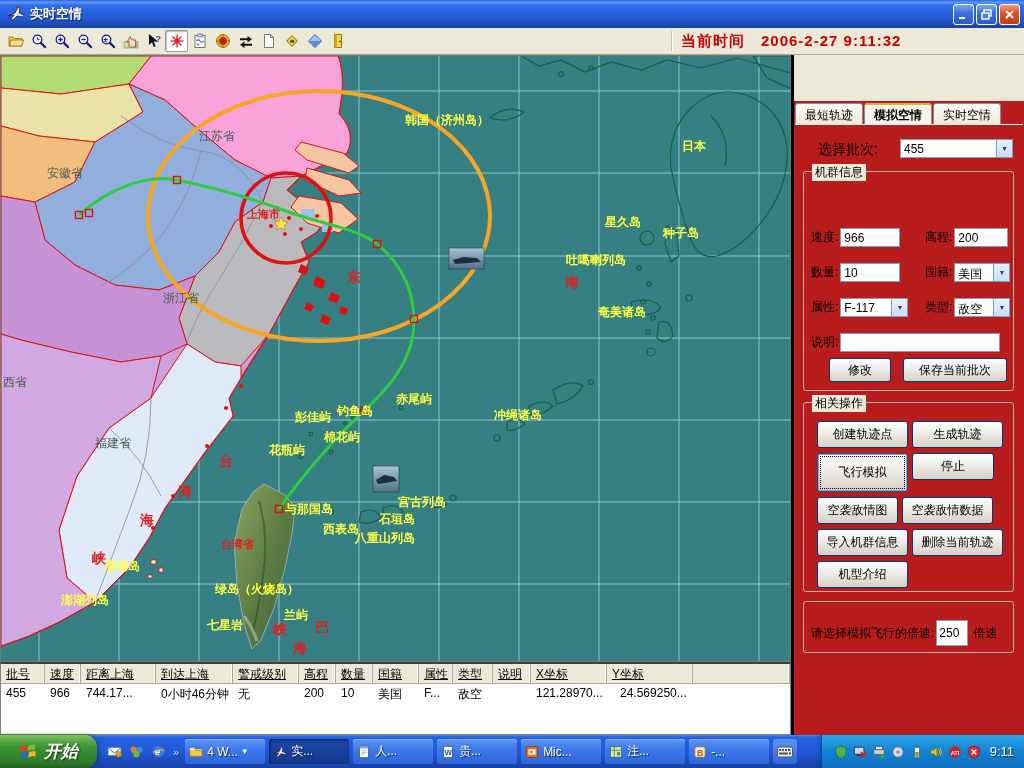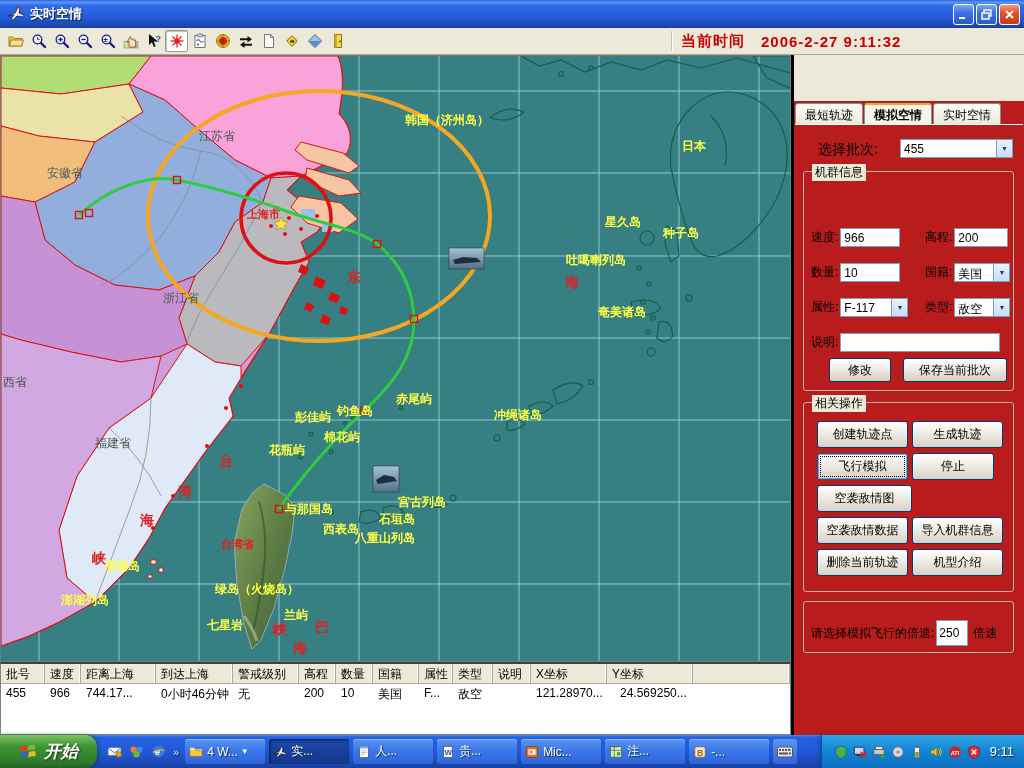--- a/index.html
+++ b/index.html
@@ -21,21 +21,21 @@
 
   
   #toolbar { position:absolute; left:0; top:28px; width:1024px; height:27px; background:#ECE9D8;
     border-bottom:1px solid #ACA899; display:flex; align-items:center; }
   #tb-icons { display:flex; margin-left:4px; }
   .tb-btn { width:23px; height:22px; border:1px solid #ECE9D8; border-radius:2px;
     display:flex; align-items:center; justify-content:center; }
   .tb-btn.pressed { background:#fff; border:1px solid #9C9A88; box-shadow:inset 1px 1px 1px #bbb; }
   .tb-btn svg { width:16px; height:16px; display:block; }
   #tb-divider { width:2px; height:20px; border-left:1px solid #C8C4B0; border-right:1px solid #fff; margin-left:322px; }
-  #time-area { display:flex; align-items:center; margin-left:8px; }
+  #time-area { display:flex; align-items:flex-start; margin-left:8px; }
   #time-label { color:#CC0000; font-size:15px; font-weight:bold; letter-spacing:1px; }
   #time-value { color:#CC0000; font-size:15px; font-weight:bold; margin-left:16px; letter-spacing:1px; }
 
   
   #map-wrap { position:absolute; left:0; top:55px; width:791px; height:607px;
     border:1px solid #777; background:#367F82; }
   #map-svg { display:block; }
 
   
   #vdivider { position:absolute; left:791px; top:55px; width:3px; height:680px; background:#000; }
@@ -60,21 +60,21 @@
   .gb > .gb-title { position:absolute; top:-8px; left:8px; background:#ECE9D8; font-size:12px; padding:0 3px; }
   .xp-btn { border:1px solid #003C74; border-radius:3px; background:linear-gradient(#FFFFFF,#ECEBE5 45%,#D8D0C4);
     font-size:12px; font-family:"Liberation Sans",sans-serif; color:#000; display:flex; align-items:center; justify-content:center; }
   .xp-btn.focused { outline:1px dotted #000; outline-offset:-4px; border:1px solid #2A4F80; box-shadow:0 0 0 1px #7AA8D8 inset; }
 
   
   #table-wrap { position:absolute; left:0; top:662px; width:791px; height:73px; background:#fff;
     border:1px solid #808080; border-top:2px solid #404040; }
   #tbl-head { display:flex; height:20px; background:#ECE9D8; border-bottom:1px solid #ACA899; }
   #tbl-head .hc { font-size:12px; padding:2px 0 0 5px; border-right:1px solid #ACA899; box-shadow:inset -1px 0 0 #fff;
-    white-space:nowrap; overflow:hidden; }
+    white-space:nowrap; overflow:hidden;text-decoration:underline; }
   #tbl-row { display:flex; height:18px; background:#fff; }
   #tbl-row .rc { font-size:12px; padding:2px 0 0 5px; white-space:nowrap; overflow:hidden; }
 
   
   #taskbar { position:absolute; left:0; top:735px; width:1024px; height:33px;
     background:linear-gradient(180deg,#4F8AF0 0%,#2563E2 6%,#2258D8 50%,#1941A5 100%); display:flex; align-items:center; }
   #startbtn { width:97px; height:33px; border-radius:0 12px 12px 0;
     background:linear-gradient(180deg,#7BC25E 0%,#3E9434 35%,#2E7D2A 80%,#246322 100%);
     box-shadow:1px 0 4px #00330088; display:flex; align-items:center; justify-content:center; }
   #startbtn .flag { width:20px; height:20px; margin-right:5px; }
@@ -485,23 +485,23 @@
         <span class="xp-btn" style="width:62px; height:24px;">修改</span>
         <span class="xp-btn" style="width:104px; height:24px; margin-left:12px;">保存当前批次</span>
       </div>
     </div>
 
     <div class="gb" style="left:9px; top:301px; width:211px; height:190px;">
       <span class="gb-title">相关操作</span>
       <div id="ops-grid" style="position:absolute; left:13px; top:18px; width:190px; display:flex; flex-wrap:wrap;">
           <span class="xp-btn" style="width:91px; height:27px; margin:0 4px 5px 0;">创建轨迹点</span>
           <span class="xp-btn" style="width:91px; height:27px; margin:0 4px 5px 0;">生成轨迹</span>
-          <span class="xp-btn focused" style="width:91px; height:27px; margin:0 4px 5px 0;">飞行模拟</span>
+          <span class="xp-btn focused" style="width:91px; height:39px; margin:0 4px 5px 0;">飞行模拟</span>
           <span class="xp-btn" style="width:82px; height:27px; margin:0 4px 5px 0;">停止</span>
-          <span class="xp-btn" style="width:95px; height:27px; margin:0 4px 5px 0;">空袭敌情图</span>
+          <span class="xp-btn" style="width:81px; height:27px; margin:0 4px 5px 0;">空袭敌情图</span>
           <span class="xp-btn" style="width:91px; height:27px; margin:0 4px 5px 0;">空袭敌情数据</span>
           <span class="xp-btn" style="width:91px; height:27px; margin:0 4px 5px 0;">导入机群信息</span>
           <span class="xp-btn" style="width:91px; height:27px; margin:0 4px 5px 0;">删除当前轨迹</span>
           <span class="xp-btn" style="width:91px; height:27px; margin:0 4px 5px 0;">机型介绍</span>
         </div>
     </div>
 
     <div class="gb" style="left:9px; top:500px; width:211px; height:52px;">
       <div class="row" style="left:7px; top:18px;">
         <span class="lbl">请选择模拟飞行的倍速:</span>

